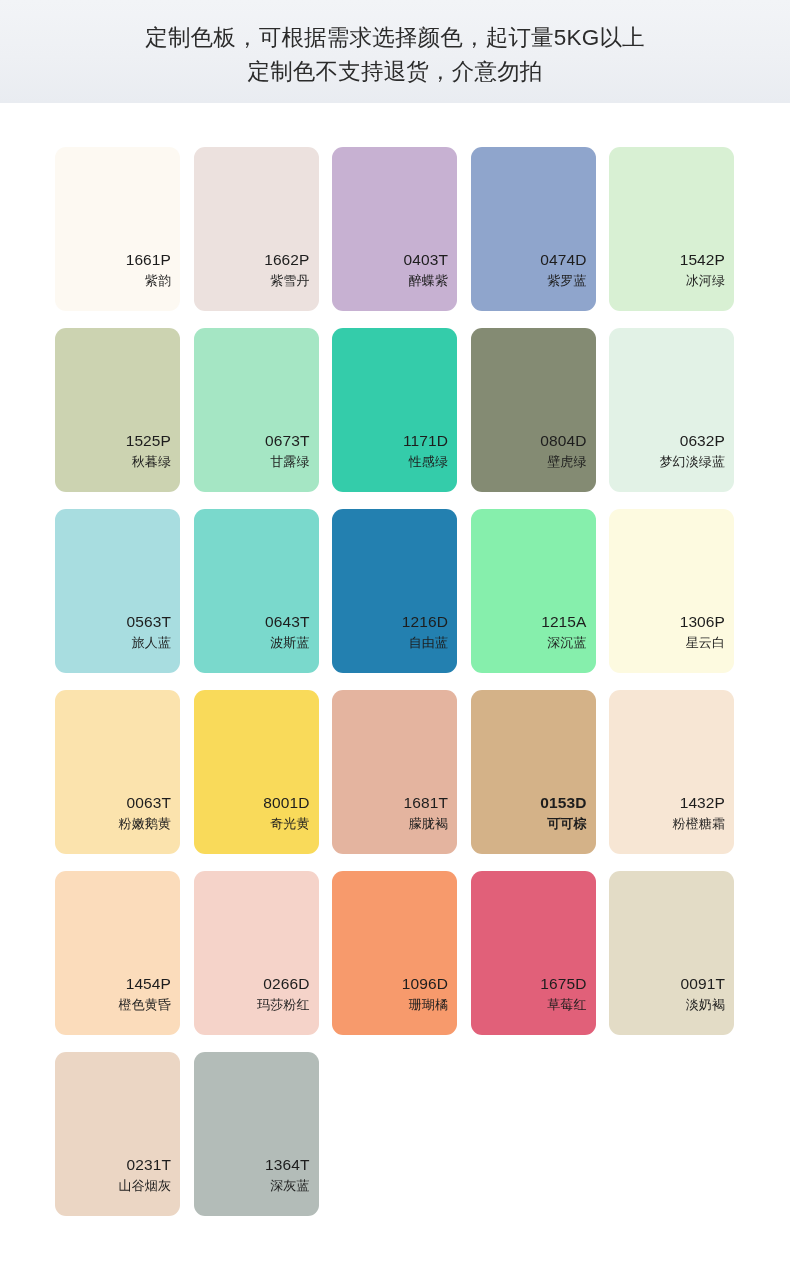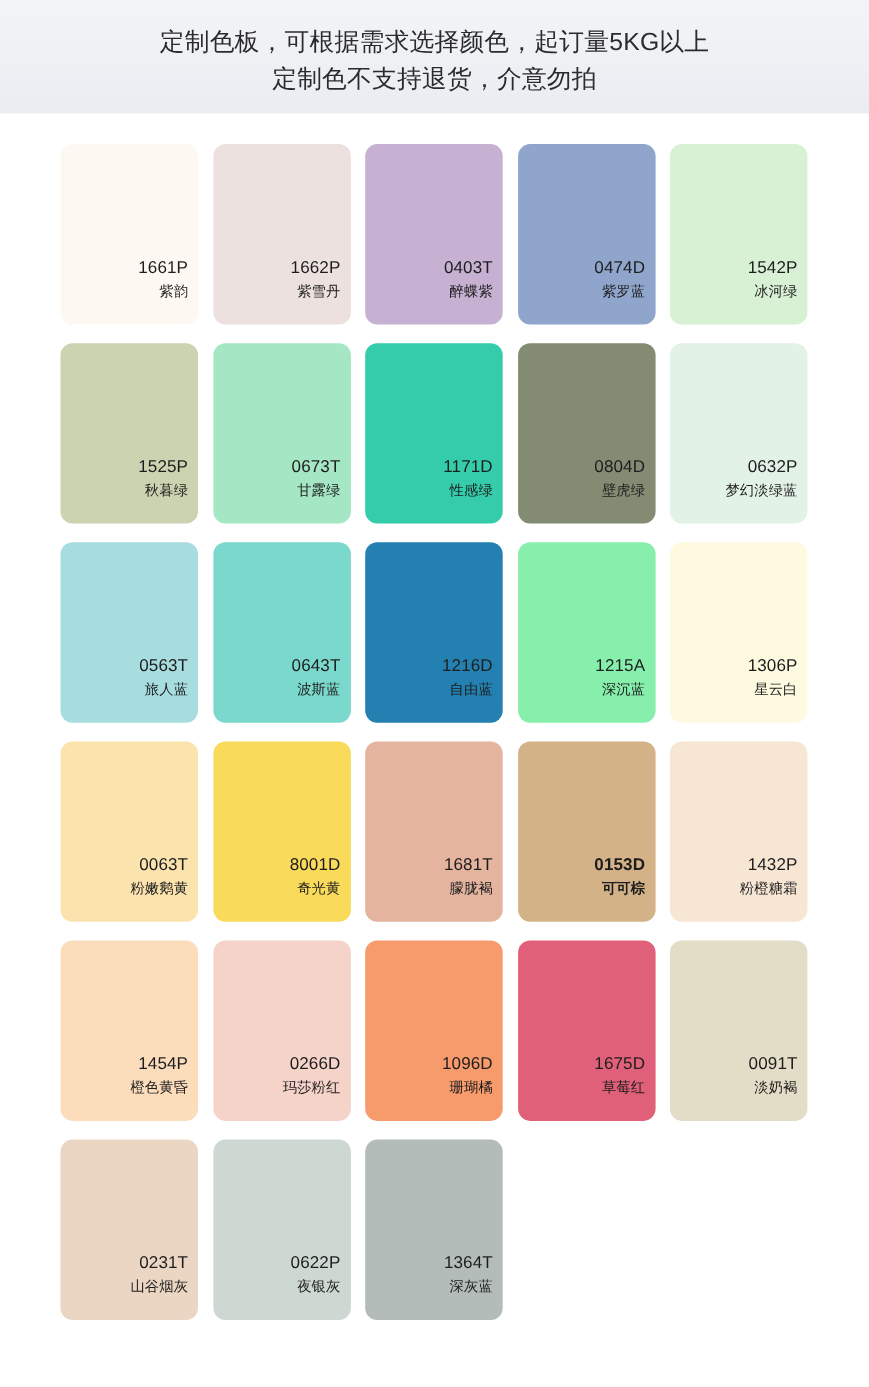--- a/index.html
+++ b/index.html
@@ -38,21 +38,21 @@
     letter-spacing: 0.2px;
     white-space: nowrap;
     text-align: left;
     font-weight: 400;
   }
 
   
   .grid {
     position: absolute;
     left: 55px;
-    top: 131px;
+    top: 147px;
     width: 679px;
     display: grid;
     grid-template-columns: repeat(5, 125px);
     grid-auto-rows: 164px;
     column-gap: 13.5px;
     row-gap: 17px;
   }
 
   .swatch {
     position: relative;
@@ -193,23 +193,19 @@
         <div class="name">草莓红</div>
       </div>
       <div class="swatch" style="background: rgb(227, 220, 198);">
         <div class="code">0091T</div>
         <div class="name">淡奶褐</div>
       </div>
       <div class="swatch" style="background: rgb(235, 214, 196);">
         <div class="code">0231T</div>
         <div class="name">山谷烟灰</div>
       </div>
-      <div class="swatch" style="background: rgb(204, 216, 209);">
-        <div class="code">0622P</div>
-        <div class="name">夜银灰</div>
-      </div>
       <div class="swatch" style="background: rgb(179, 188, 184);">
         <div class="code">1364T</div>
         <div class="name">深灰蓝</div>
       </div>
     </div>
 
 </div>
 
 </body></html>

